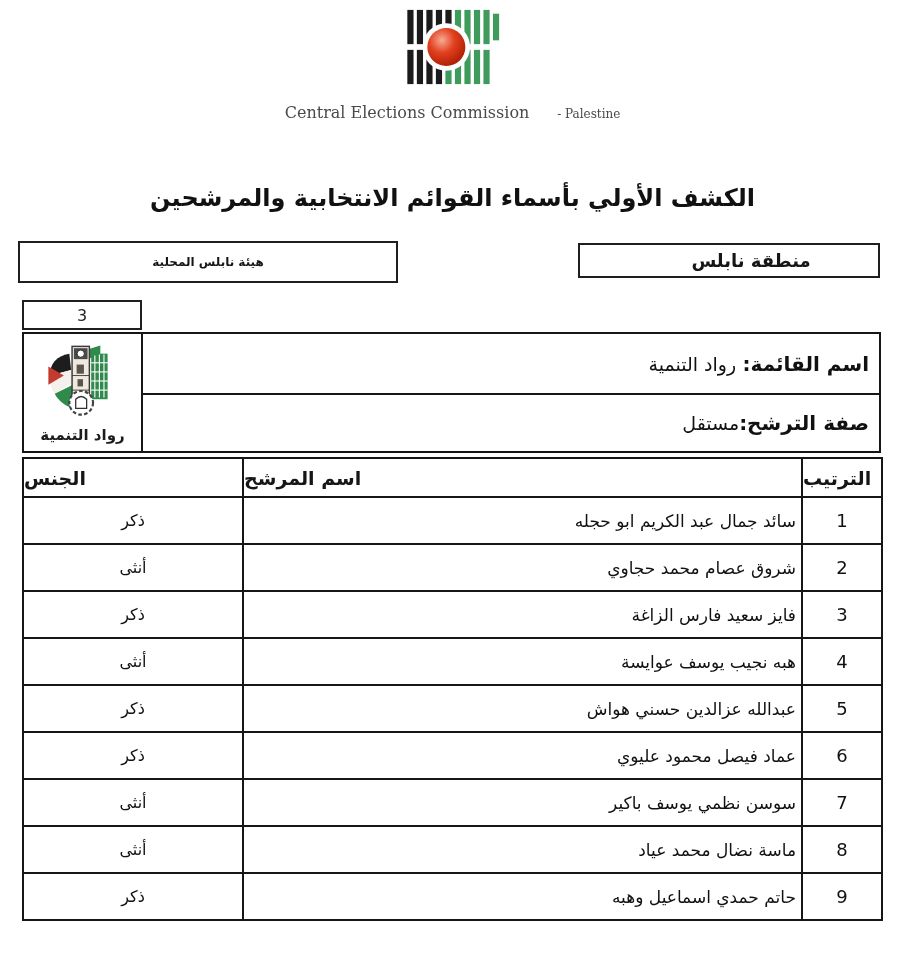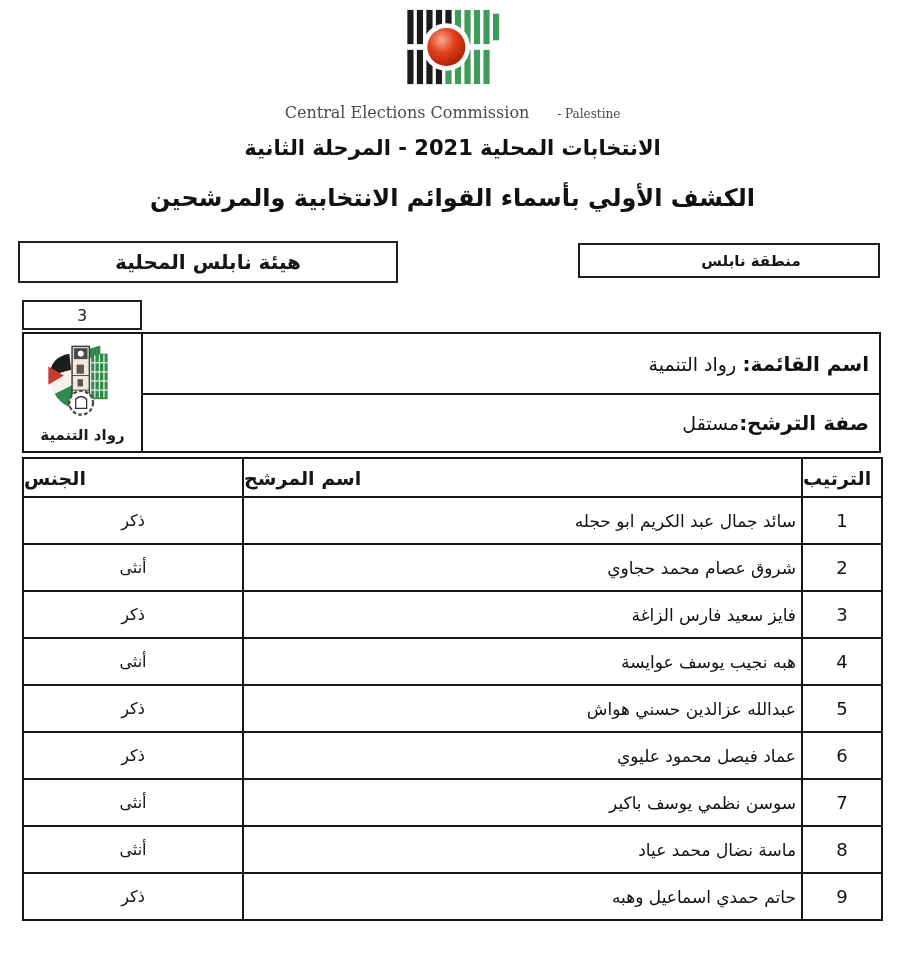--- a/index.html
+++ b/index.html
@@ -27,22 +27,22 @@
   }
   .doc-subtitle {
     position:absolute; top:184px; left:0; width:100%; text-align:center;
     direction:rtl; font-weight:bold; font-size:24px; color:#111;
   }
 
   
   .box { position:absolute; border:2px solid #1f1f1f; background:#fff;
          display:flex; align-items:center; justify-content:center;
          direction:rtl; font-weight:bold; }
-  .authority-box { left:18px; top:241px; width:380px; height:42px; font-size:20px; }
-  .district-box  { left:578px; top:243px; width:302px; height:35px; font-size:15px;padding-left:44px; }
+  .authority-box { left:18px; top:241px; width:380px; height:42px; font-size:12px; }
+  .district-box  { left:578px; top:243px; width:302px; height:35px; font-size:18px;padding-left:44px; }
   .list-number-box {
     position:absolute; left:22px; top:300px; width:120px; height:30px;
     border:2px solid #1f1f1f; display:flex; align-items:center; justify-content:center;
     font-size:16px; color:#222;
   }
 
   
   table { border-collapse:collapse; table-layout:fixed; }
   .info-table { position:absolute; left:22px; top:332px; width:859px; }
   .info-table td { border:2px solid #161616; vertical-align:middle; }
@@ -107,21 +107,20 @@
       </g>
       <circle cx="43" cy="41" r="25" fill="#ffffff"></circle>
       <circle cx="43" cy="41" r="20" fill="url(#sph)"></circle>
     </svg>
   </div>
 
   <div class="org-en">
     <span>Central Elections Commission</span><span class="suffix"> - Palestine</span>
   </div>
 
-  <div class="doc-title">الانتخابات المحلية 2021  - المرحلة الثانية</div>
   <div class="doc-subtitle">الكشف الأولي بأسماء القوائم الانتخابية والمرشحين</div>
 
   <div class="box authority-box">
     <span>هيئة نابلس المحلية</span>
   </div>
   <div class="box district-box">
     <span>منطقة نابلس</span>
   </div>
   <div class="list-number-box">
     <span>3</span>

